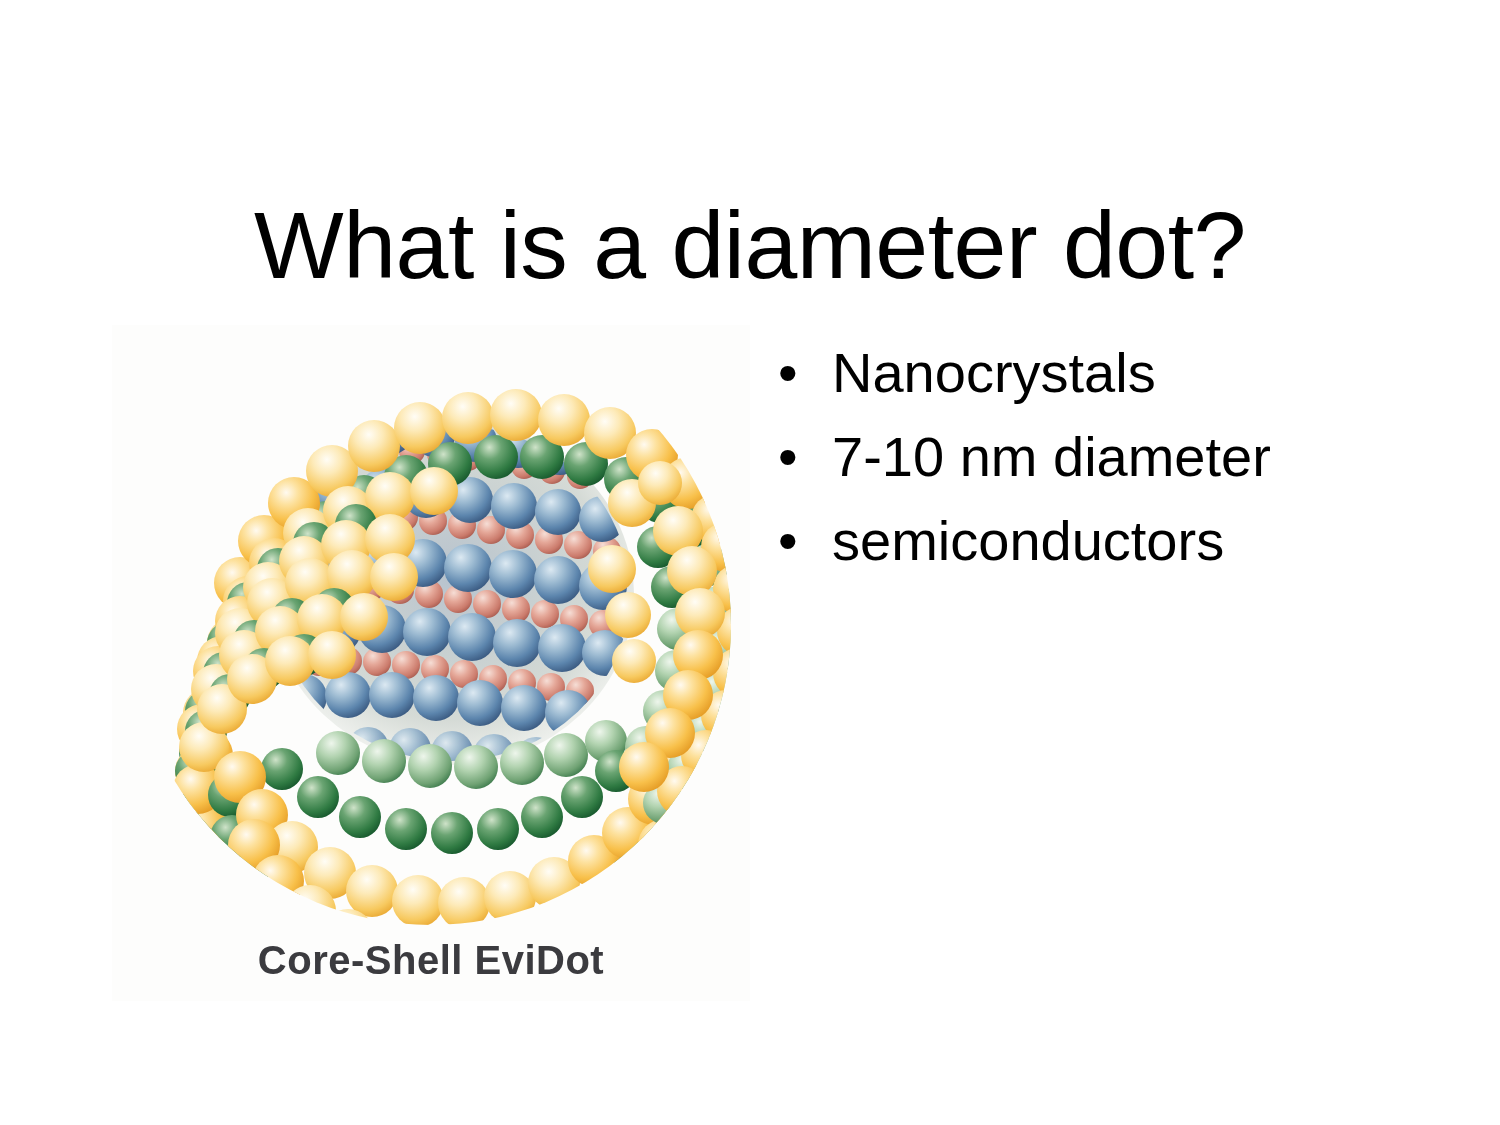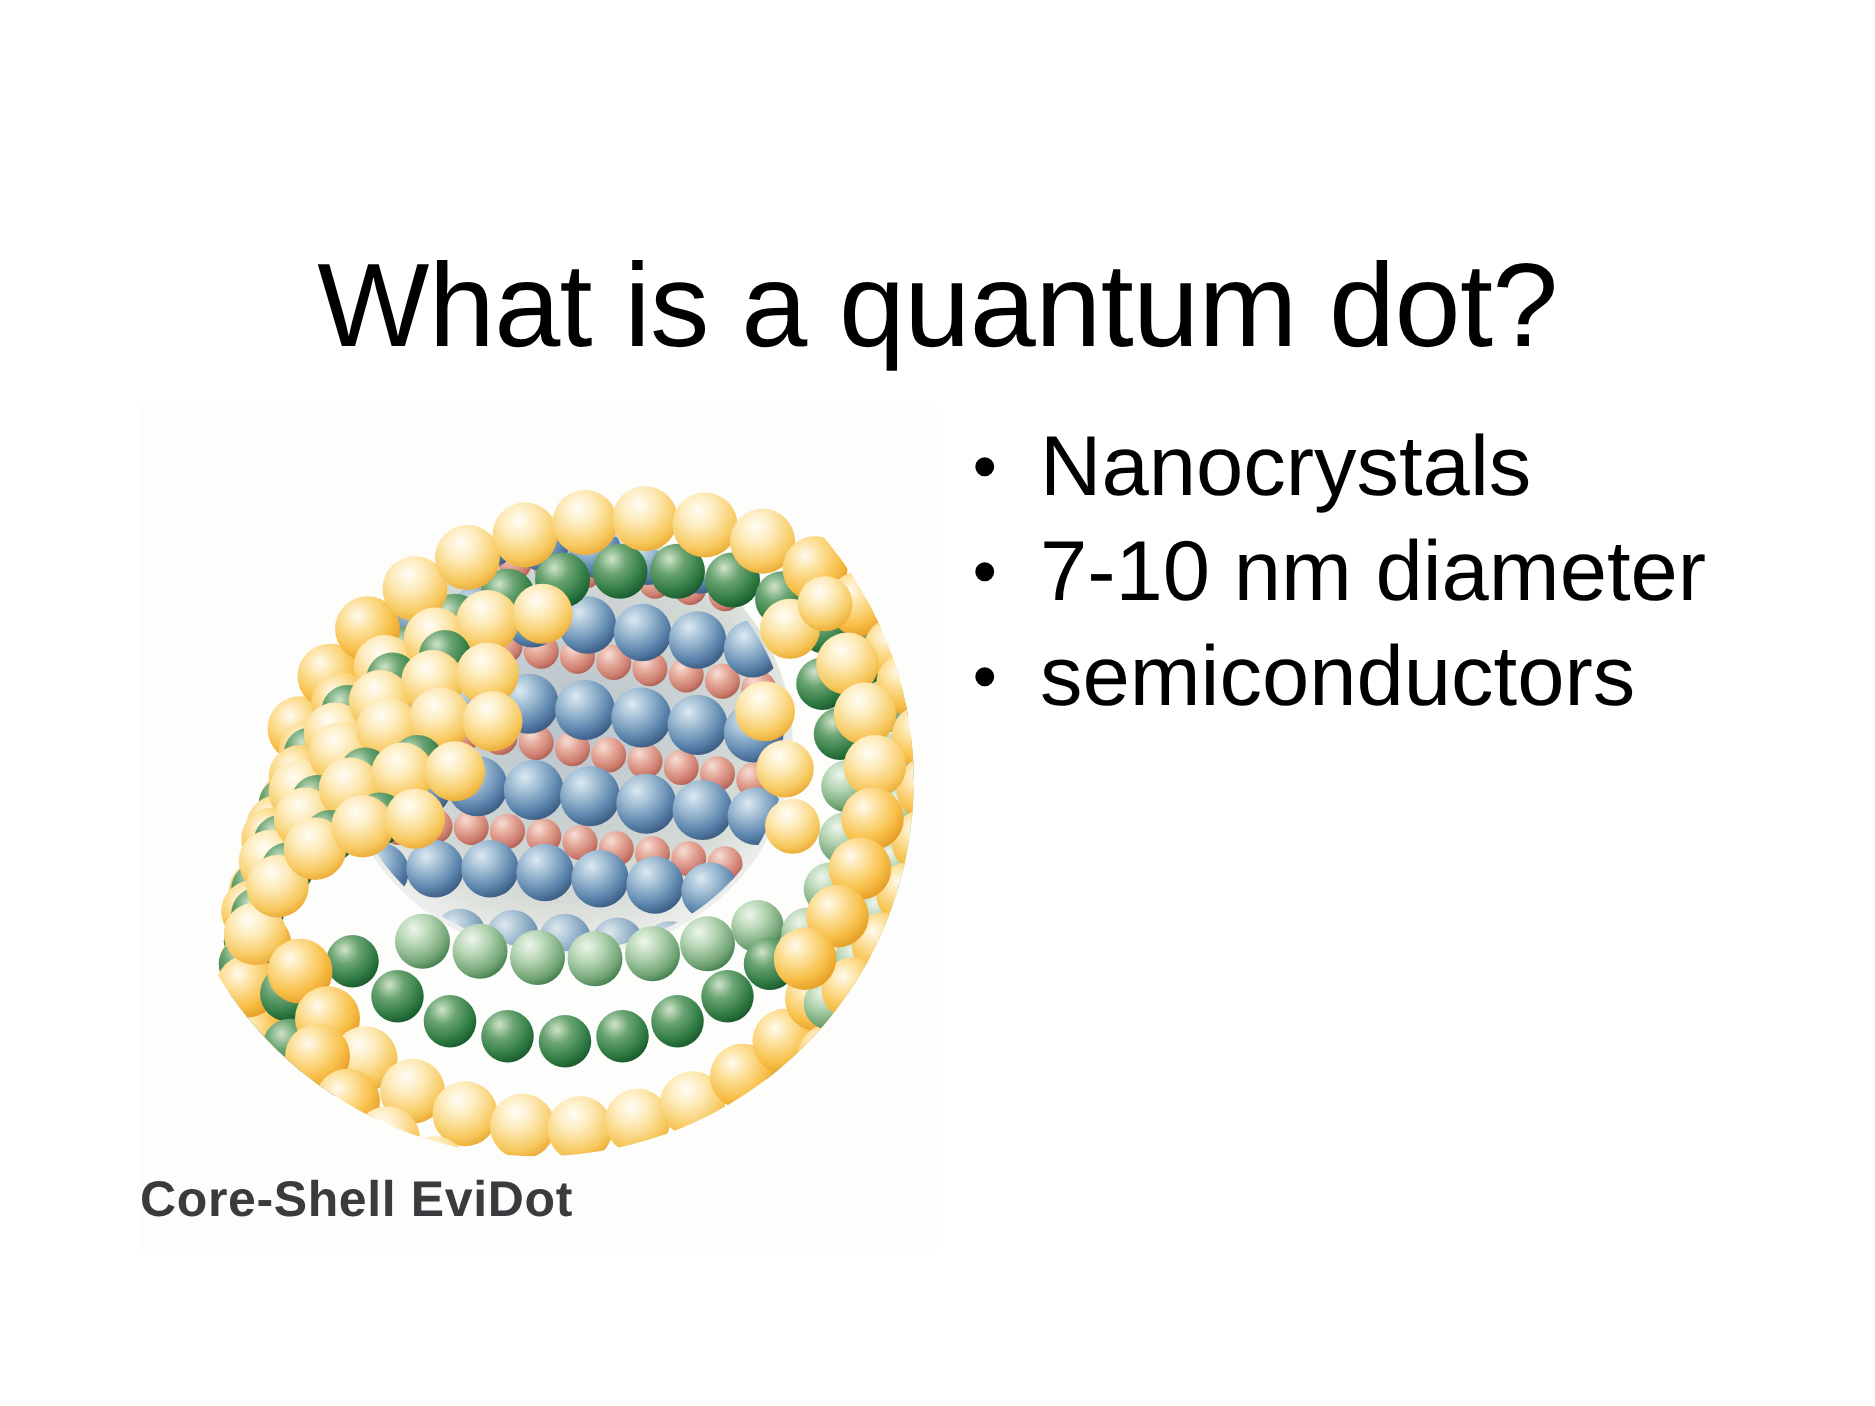--- a/index.html
+++ b/index.html
@@ -58,21 +58,21 @@
     flex: 0 0 57px;
     font-size: 56px;
     line-height: 84px;
     color: #000000;
     text-align: left;
     padding-left: 3px;
     box-sizing: border-box;
   }
   .bullet-text {
     display: inline-block;
-    font-size: 68px;
+    font-size: 56px;
     line-height: 84px;
   }
 
   
   #figure {
     position: absolute;
     left: 112px;
     top: 325px;
     width: 638px;
     height: 676px;
@@ -86,35 +86,36 @@
     width: 638px;
     height: 608px;
     display: block;
   }
 
   #figure-caption {
     position: absolute;
     left: 0;
     top: 612px;
     width: 638px;
+    text-align: center;
     font-family: "Liberation Sans", sans-serif;
     font-weight: bold;
     font-size: 40px;
     line-height: 46px;
     letter-spacing: 0.5px;
     color: #3b3b3f;
     white-space: nowrap;
   }
 </style>
 </head>
 <body>
 
 <div id="slide">
 
-  <h1 id="slide-title">What is a quantum dot?</h1>
+  <h1 id="slide-title">What is a diameter dot?</h1>
 
   <div id="figure">
 
     <svg id="qdot-svg" viewBox="0 0 638 608" aria-hidden="true">
       <defs>
 
         <radialGradient id="gYellow" cx="35%" cy="30%" r="75%">
           <stop offset="0%" stop-color="#fffaf0"></stop>
           <stop offset="30%" stop-color="#fde2a0"></stop>
           <stop offset="70%" stop-color="#f8c04a"></stop>

